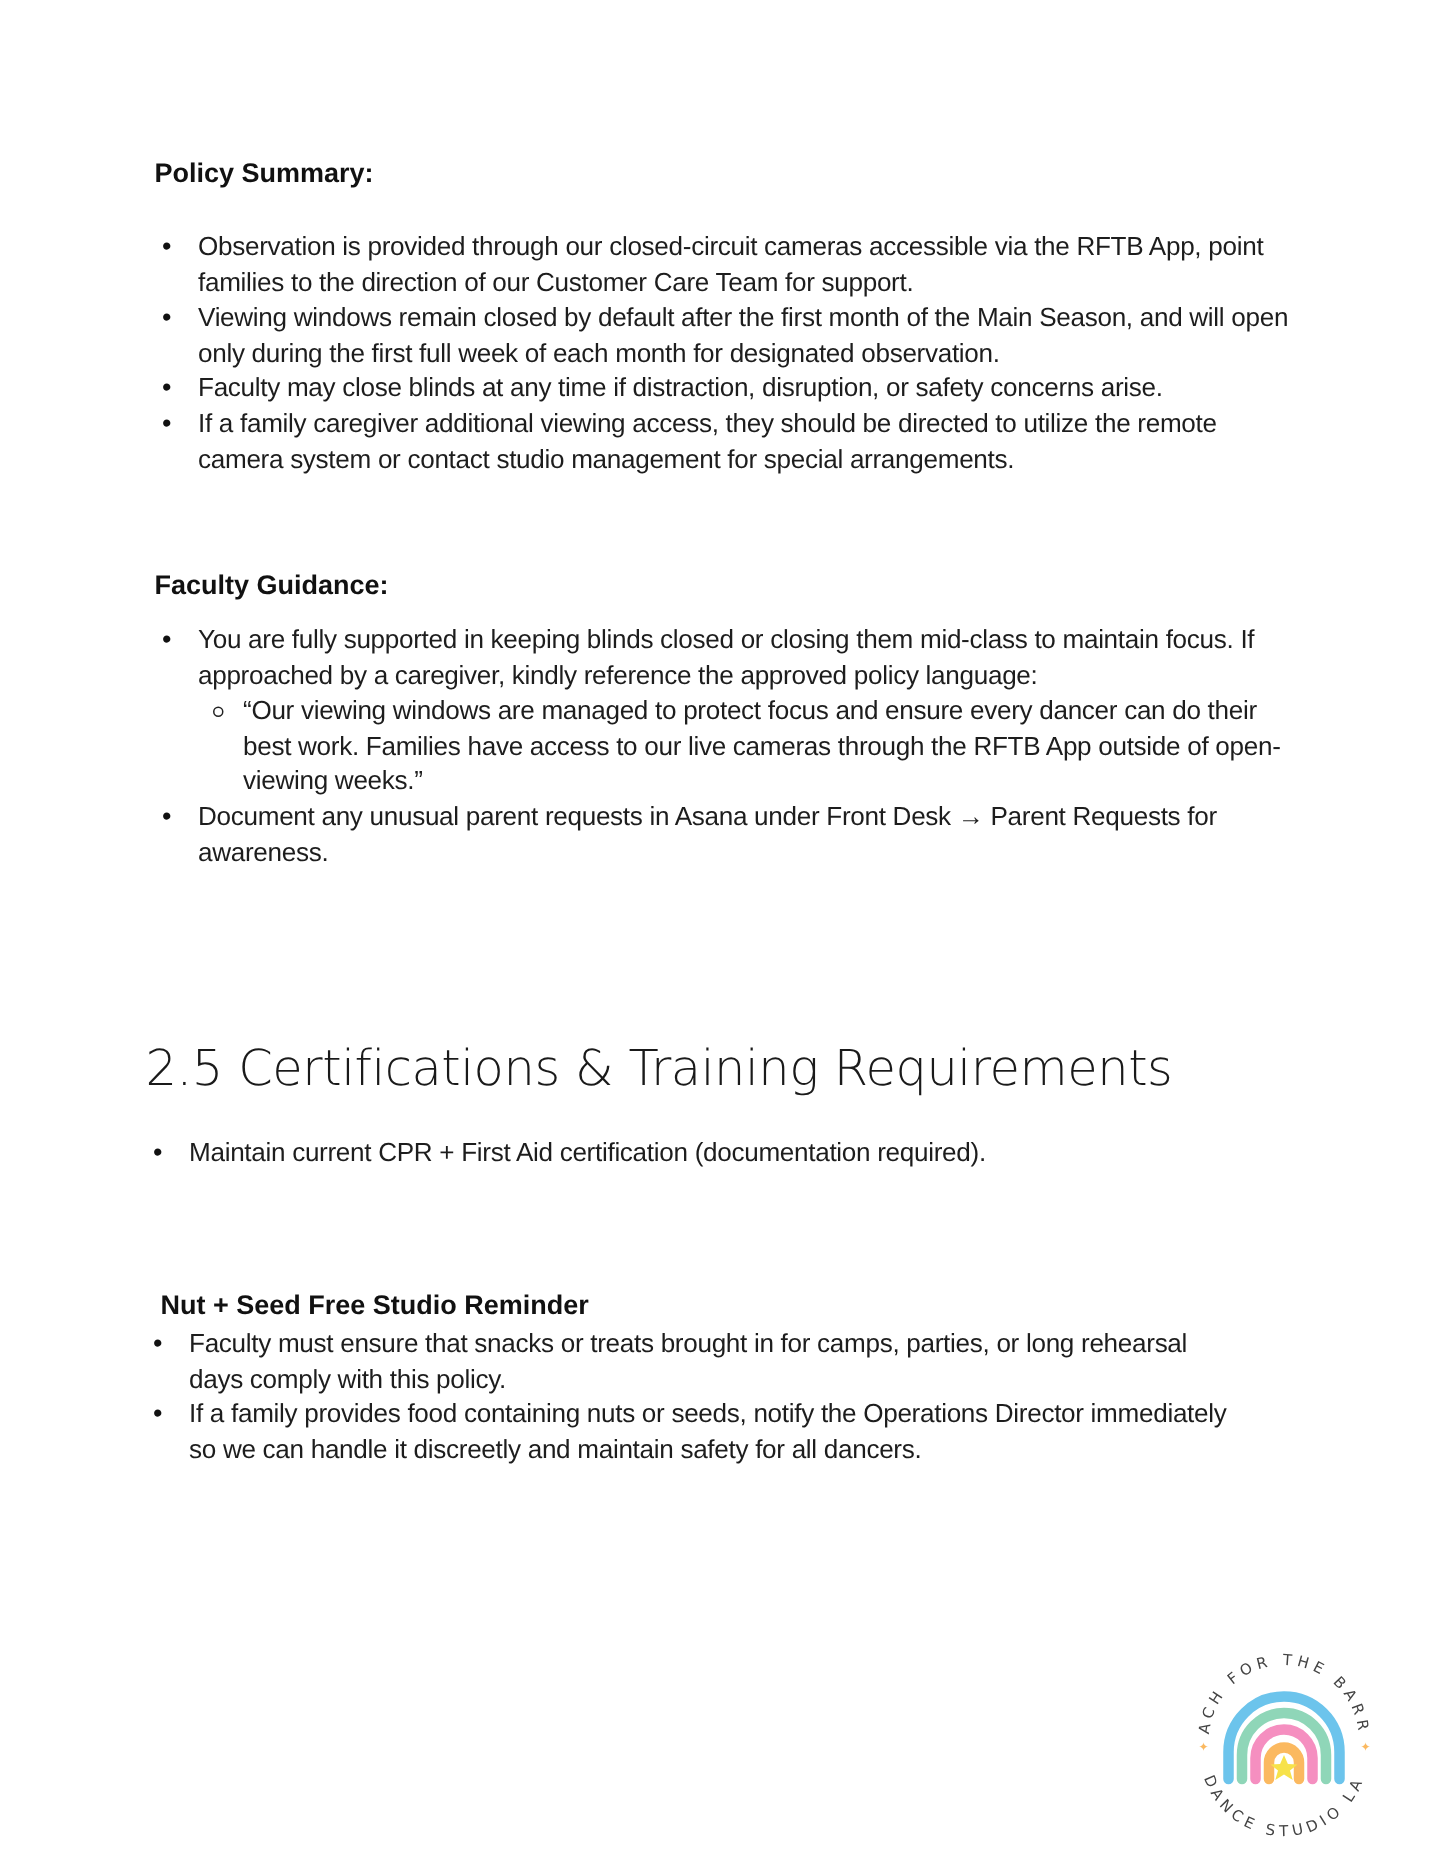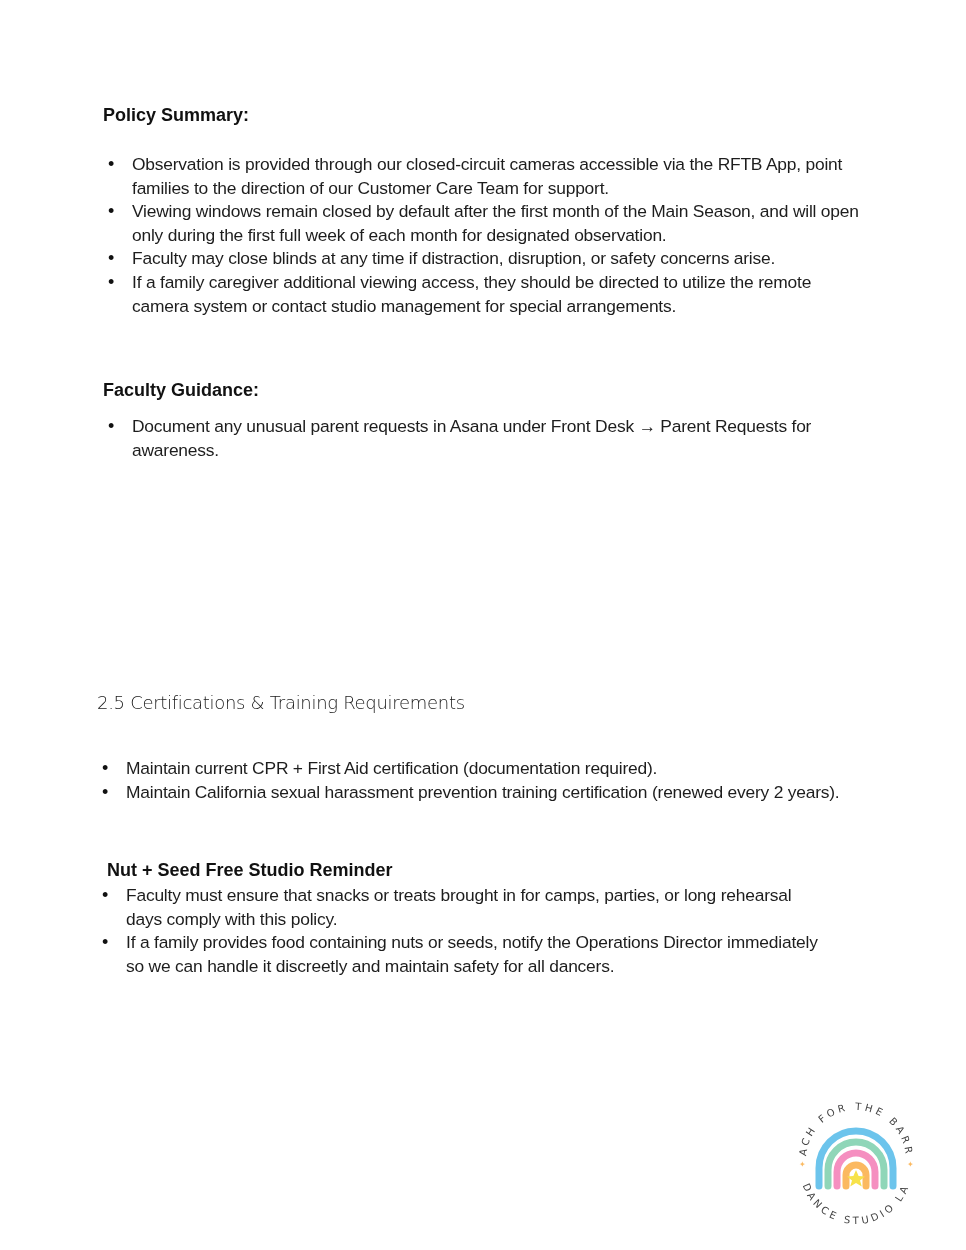--- a/index.html
+++ b/index.html
@@ -1,46 +1,51 @@
 <!DOCTYPE html>
 <html><head>
 <meta charset="utf-8">
 <style>
   html, body { margin:0; padding:0; background:#ffffff; }
   body { width:966px; height:1250px; position:relative; overflow:hidden;
          font-family:"Liberation Sans", sans-serif; color:#1a1a1a; }
   .abs { position:absolute; }
   .h-bold { font-weight:bold; font-size:18px; color:#111;text-align:center; }
-  .h-section { font-family:"DejaVu Sans", sans-serif; font-weight:200; font-size:18px; letter-spacing:-0.3px; color:#1a1a1a; }
+  .h-section { font-family:"DejaVu Sans", sans-serif; font-weight:200; font-size:33px; letter-spacing:-0.3px; color:#1a1a1a; }
   ul { margin:0; padding:0; list-style:none; }
   li { position:relative; font-size:17.4px; line-height:23.6px; color:#1d1d1d; letter-spacing:-0.2px; }
   li.b::before { content:"•"; position:absolute; left:-24px; top:0; font-size:18px; color:#111; }
   li.c::before { content:""; position:absolute; left:-20px; top:9px; width:5px; height:5px; border:1.3px solid #222; border-radius:50%; }
   .logo { left:786px; top:1088px; width:140px; height:140px; }
 </style>
 </head>
 <body>
 
 <div class="abs h-bold" style="left:103px; top:105px;">Policy Summary:</div>
 <ul class="abs" style="left:132px; top:153px; width:740px;">
   <li class="b">Observation is provided through our closed-circuit cameras accessible via the RFTB App, point families to the direction of our Customer Care Team for support.</li>
   <li class="b">Viewing windows remain closed by default after the first month of the Main Season, and will open only during the first full week of each month for designated observation.</li>
   <li class="b">Faculty may close blinds at any time if distraction, disruption, or safety concerns arise.</li>
   <li class="b">If a family caregiver additional viewing access, they should be directed to utilize the remote camera system or contact studio management for special arrangements.</li>
 </ul>
 
 <div class="abs h-bold" style="left:103px; top:368px;margin-top:12px;">Faculty Guidance:</div>
 <ul class="abs" style="left:132px; top:415px; width:740px;">
+  <li class="b">You are fully supported in keeping blinds closed or closing them mid-class to maintain focus. If approached by a caregiver, kindly reference the approved policy language:</li>
+  <li style="list-style:none;">
+    <ul style="padding-left:30px;">
+      <li class="c">“Our viewing windows are managed to protect focus and ensure every dancer can do their best work. Families have access to our live cameras through the RFTB App outside of open-viewing weeks.”</li>
+    </ul>
+  </li>
   <li class="b">Document any unusual parent requests in Asana under Front Desk → Parent Requests for awareness.</li>
 </ul>
 
 <div class="abs h-section" style="left:97px; top:692px;">2.5 Certifications &amp; Training Requirements</div>
 <ul class="abs" style="left:126px; top:757px; width:740px;">
   <li class="b">Maintain current CPR + First Aid certification (documentation required).</li>
-  <li class="b">Maintain California sexual harassment prevention training certification (renewed every 2 years).</li>
 </ul>
 
 <div class="abs h-bold" style="left:107px; top:860px;">Nut + Seed Free Studio Reminder</div>
 <ul class="abs" style="left:126px; top:884px; width:700px;">
   <li class="b"> Faculty must ensure that snacks or treats brought in for camps, parties, or long rehearsal days comply with this policy.</li>
   <li class="b"> If a family provides food containing nuts or seeds, notify the Operations Director immediately so we can handle it discreetly and maintain safety for all dancers.</li>
 </ul>
 
 <div class="abs logo">
   <svg width="140" height="140" viewBox="0 0 140 140">

